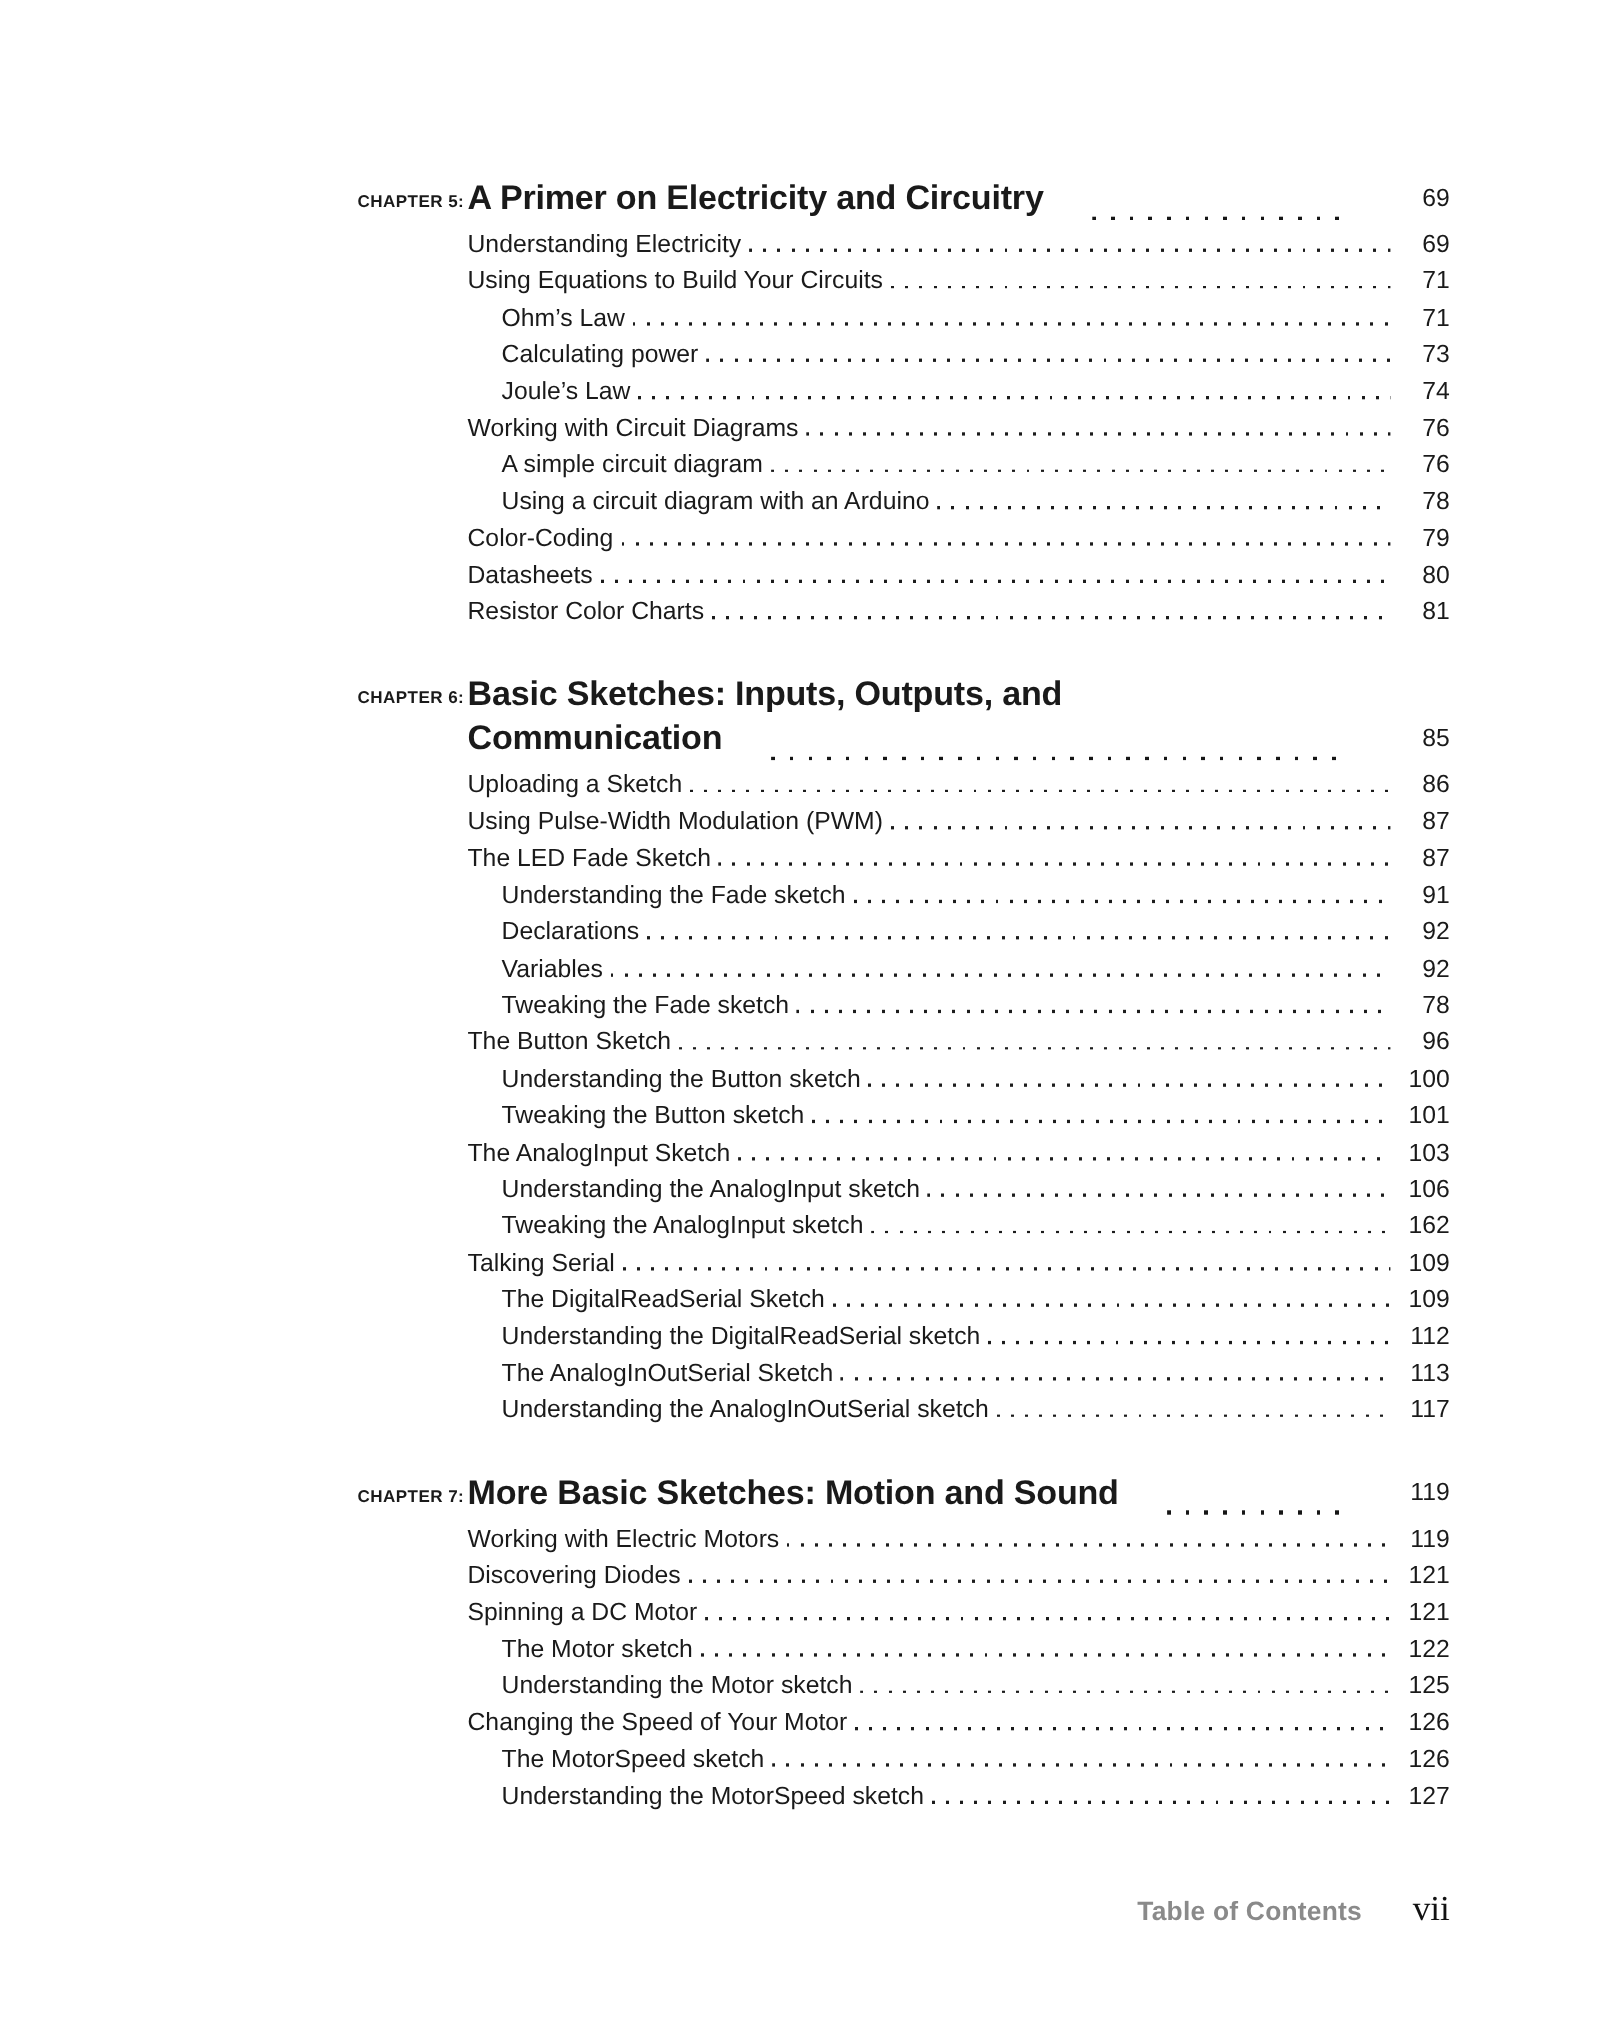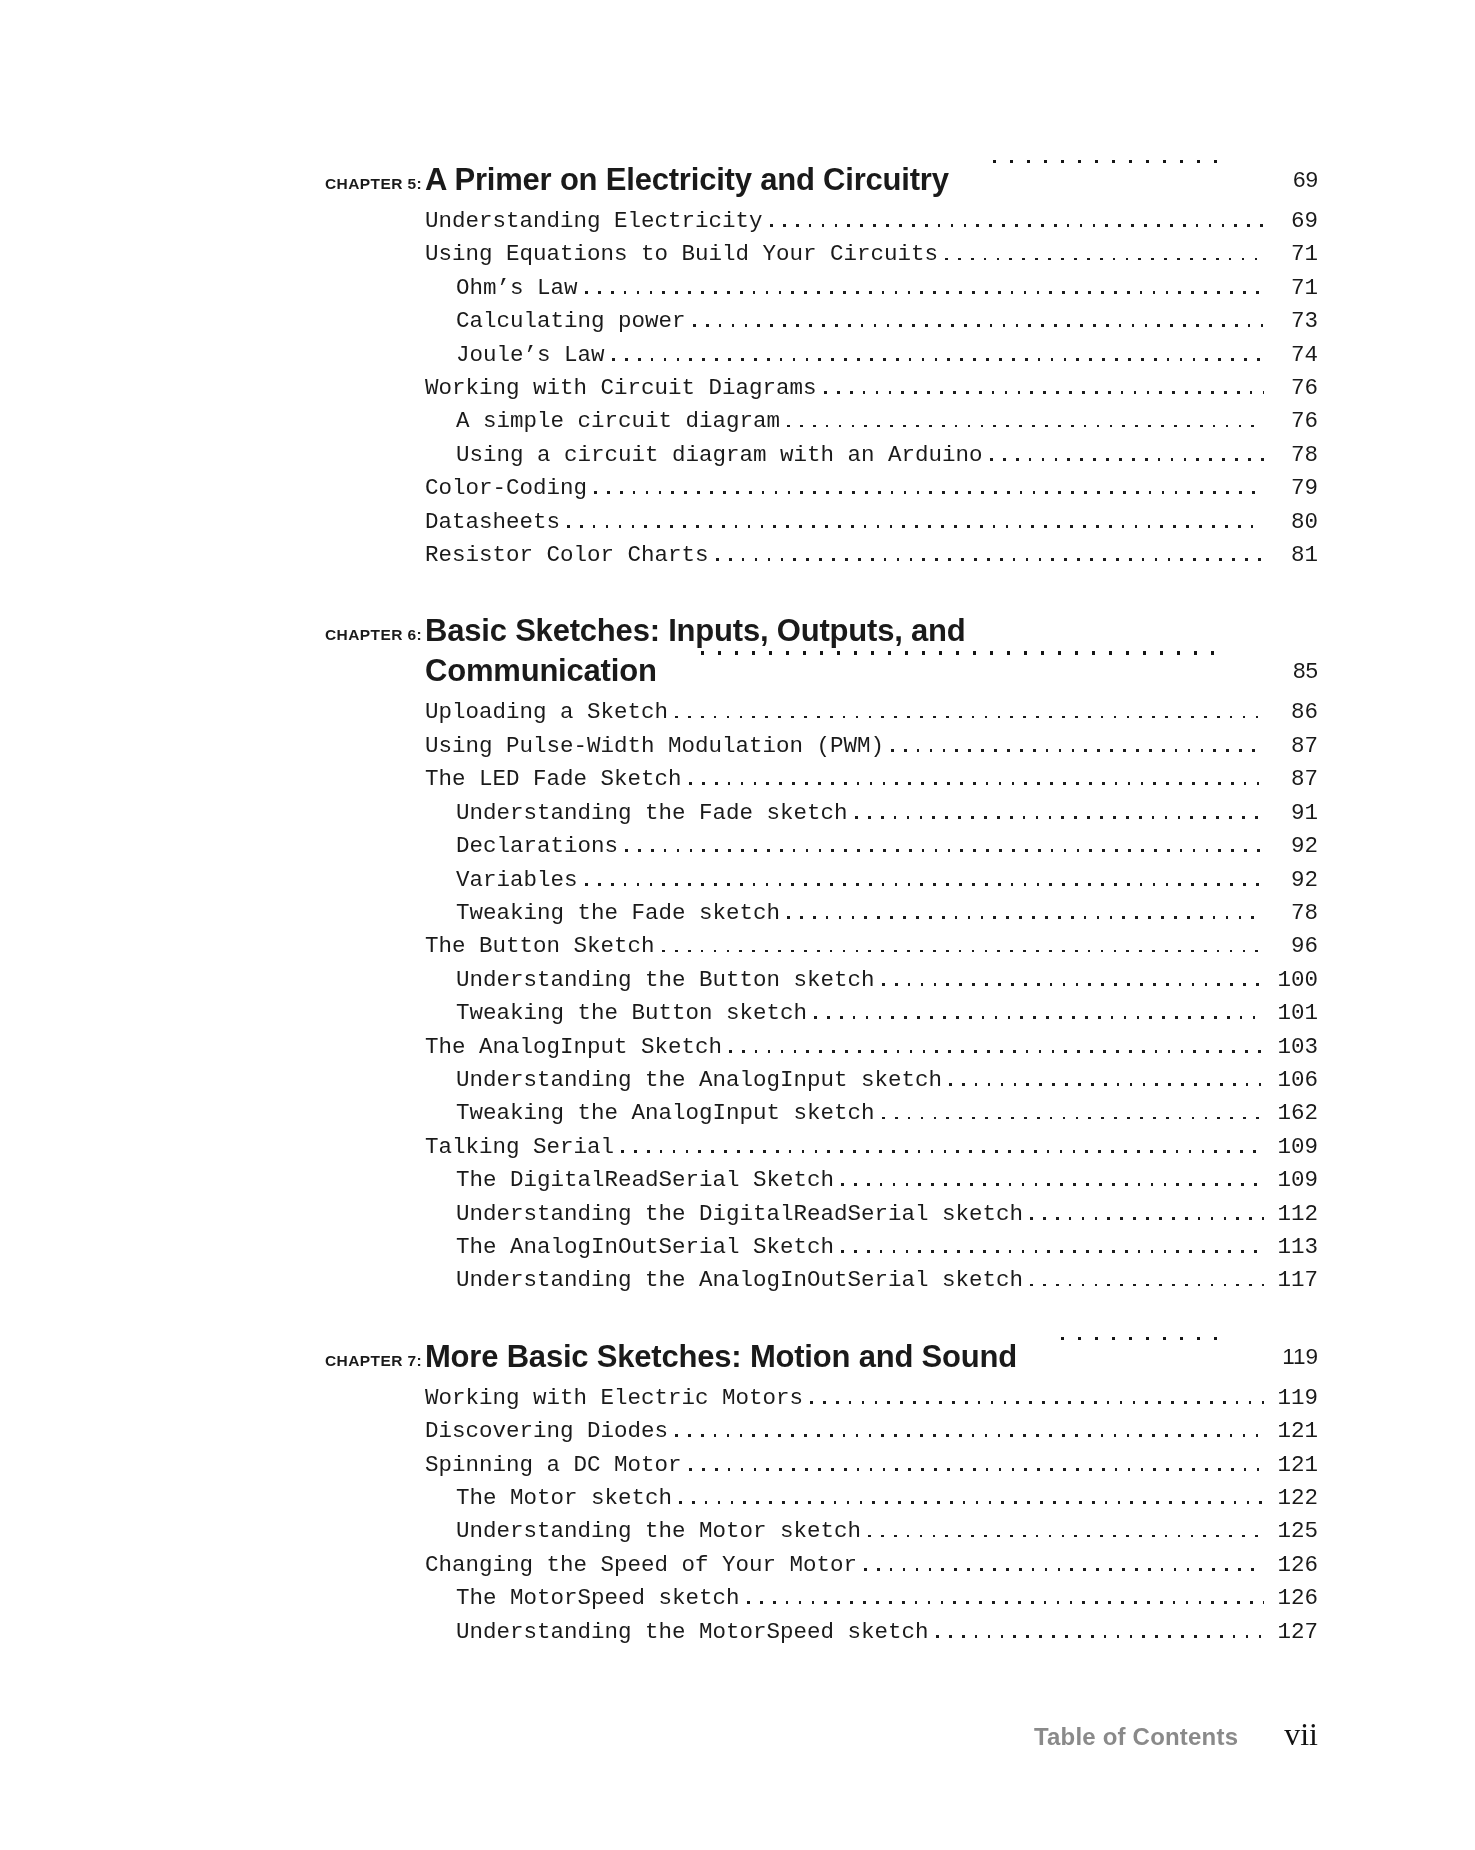--- a/index.html
+++ b/index.html
@@ -23,21 +23,21 @@
     left:-100px; top:15px;
     font-size:15.5px;
     font-weight:700;
     letter-spacing:0.4px;
     color:#1a1a1a;
     white-space:nowrap;
   }
 
   .heading-line {
     display:flex;
-    align-items:flex-start;
+    align-items:flex-end;
     font-size:31px;
     line-height:40px;
     font-weight:700;
     gap:36px;
   }
   .heading-text { white-space:nowrap; letter-spacing:-0.2px; }
 
   .leader {
     flex:1 0 14px;
     height:2.8px;
@@ -52,21 +52,21 @@
   }
 
   .pagenum {
     font-size:22.5px;
     font-weight:400;
     min-width:46px;
     text-align:right;
     white-space:nowrap;
   }
 
-  .entries { margin-top:5px;font-family:Liberation Mono, monospace; }
+  .entries { margin-top:5px; }
   .entry {
     display:flex;
     align-items:baseline;
     font-size:22.5px;
     line-height:33.4px;
     font-weight:400;
   }
   .entry.lvl2 { padding-left:31px; }
   .entry-text { white-space:nowrap; }
 

